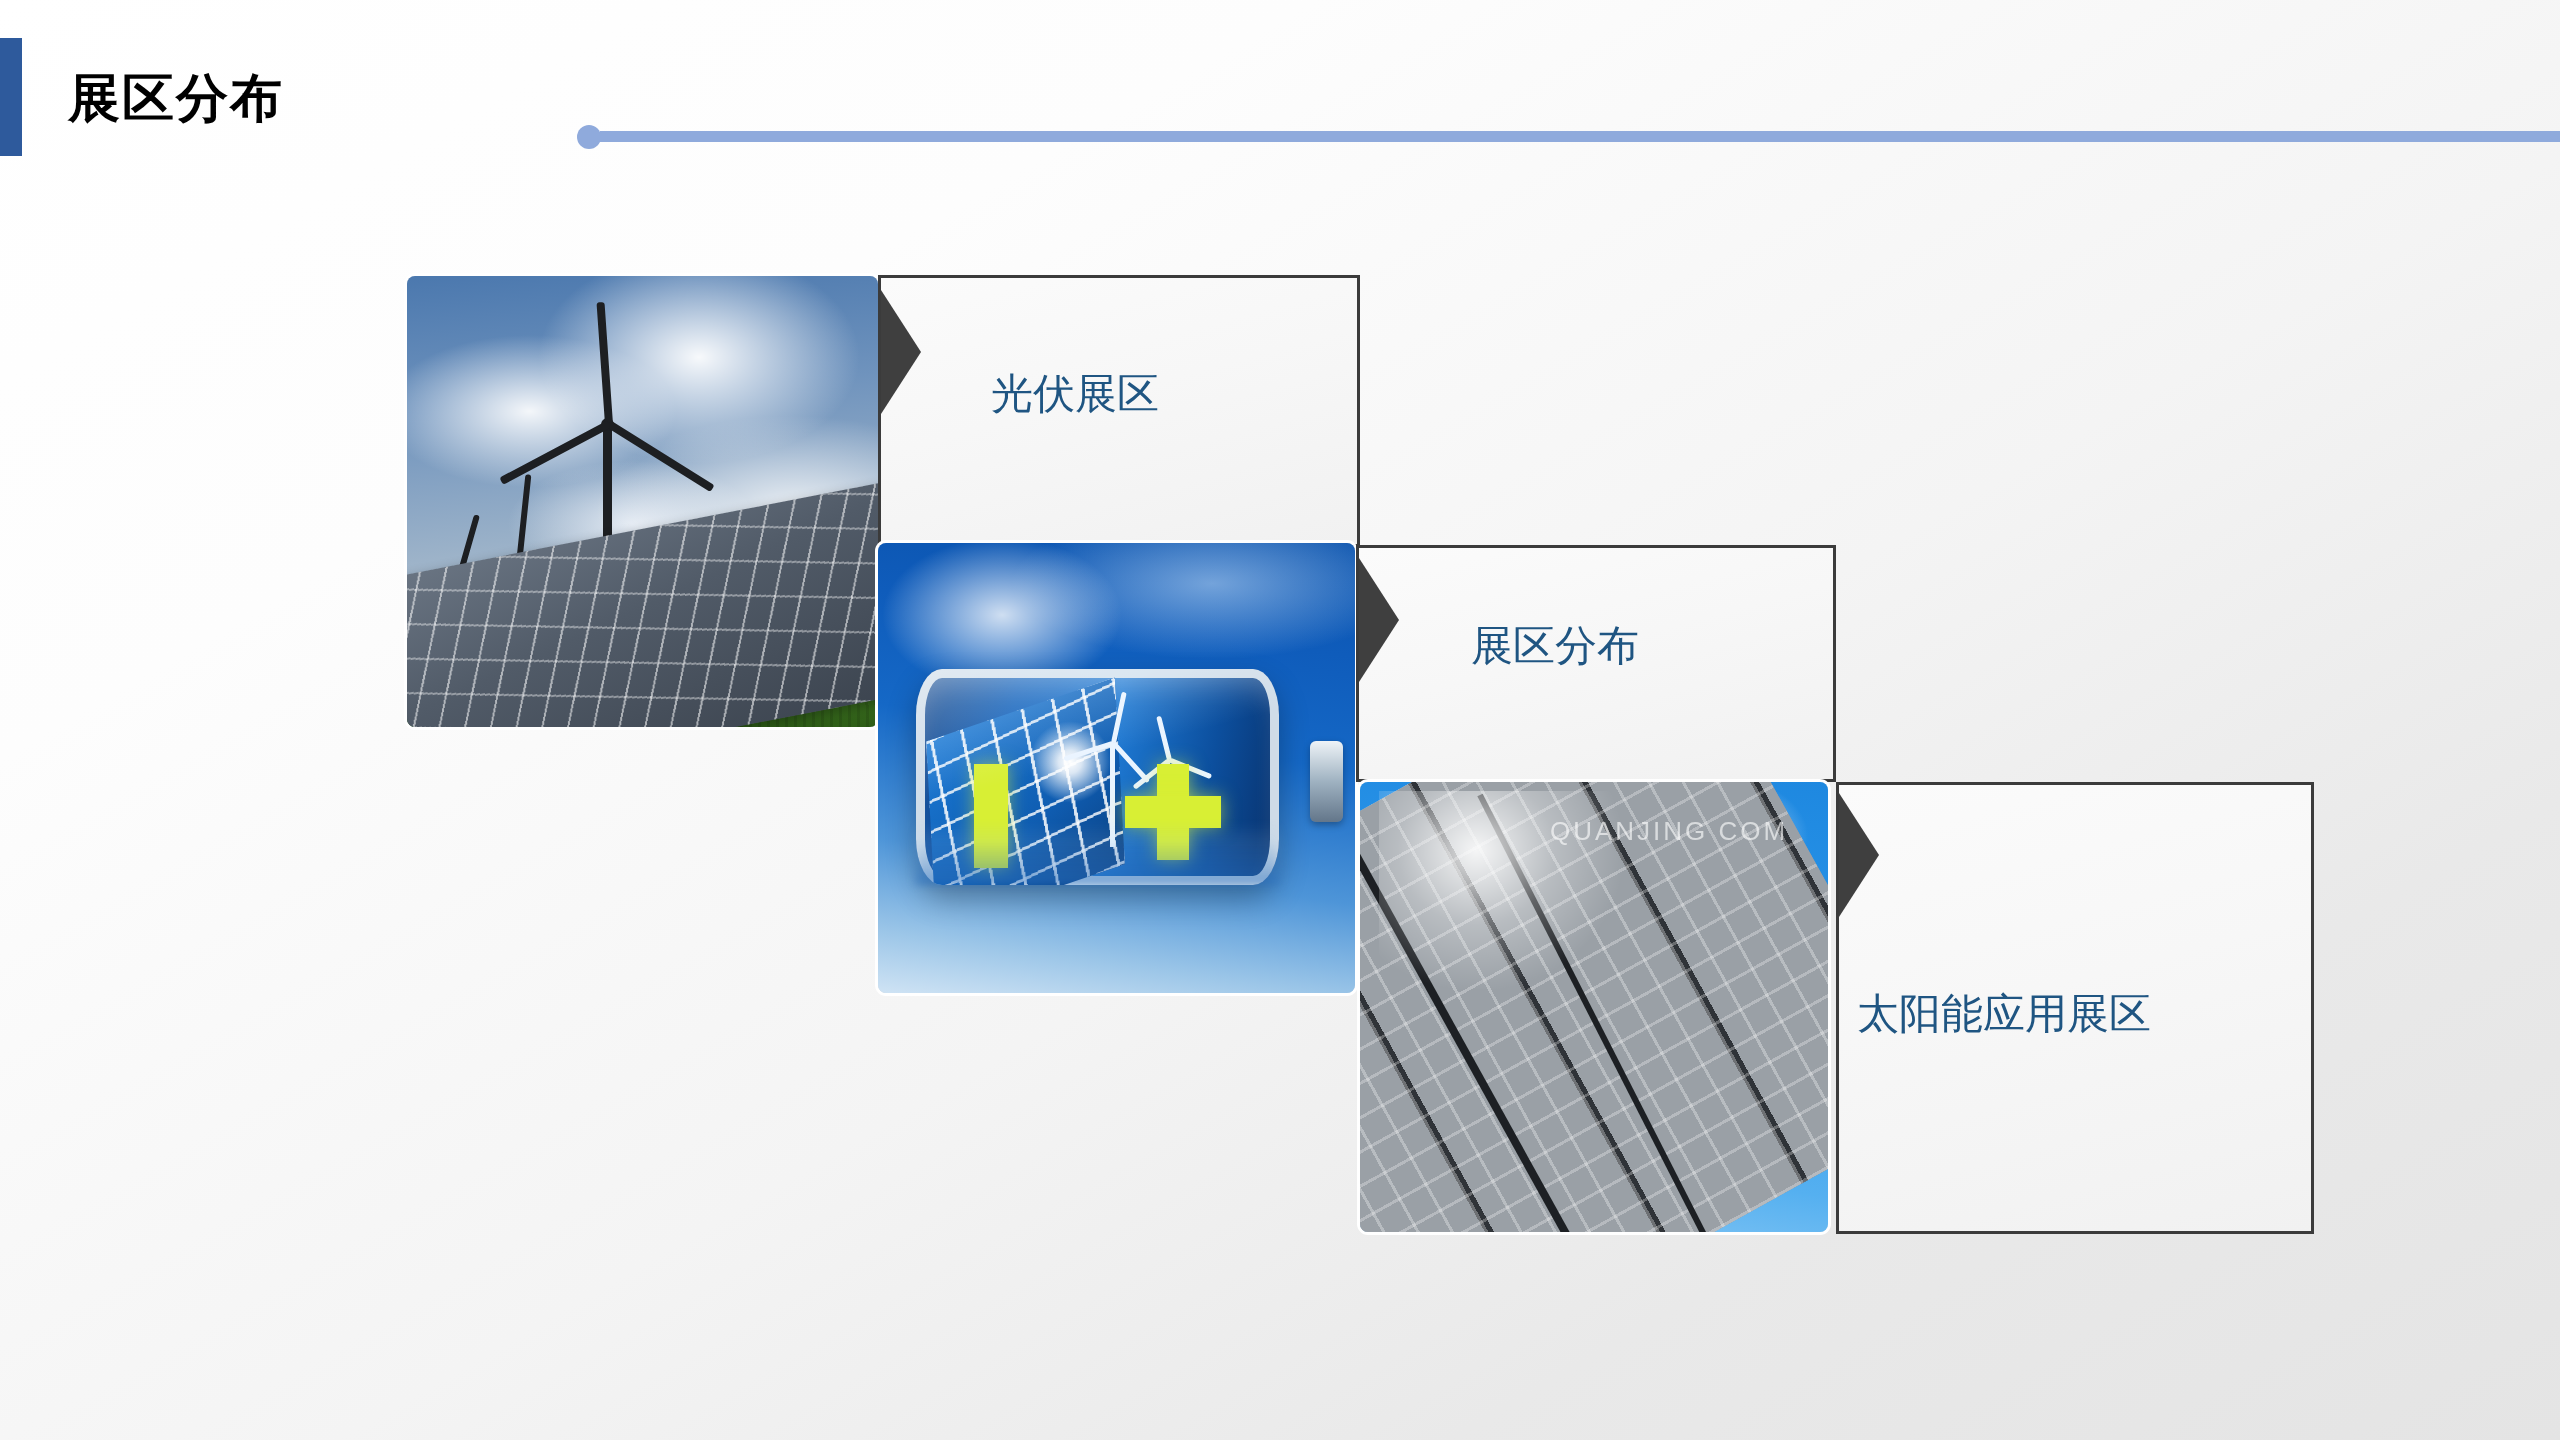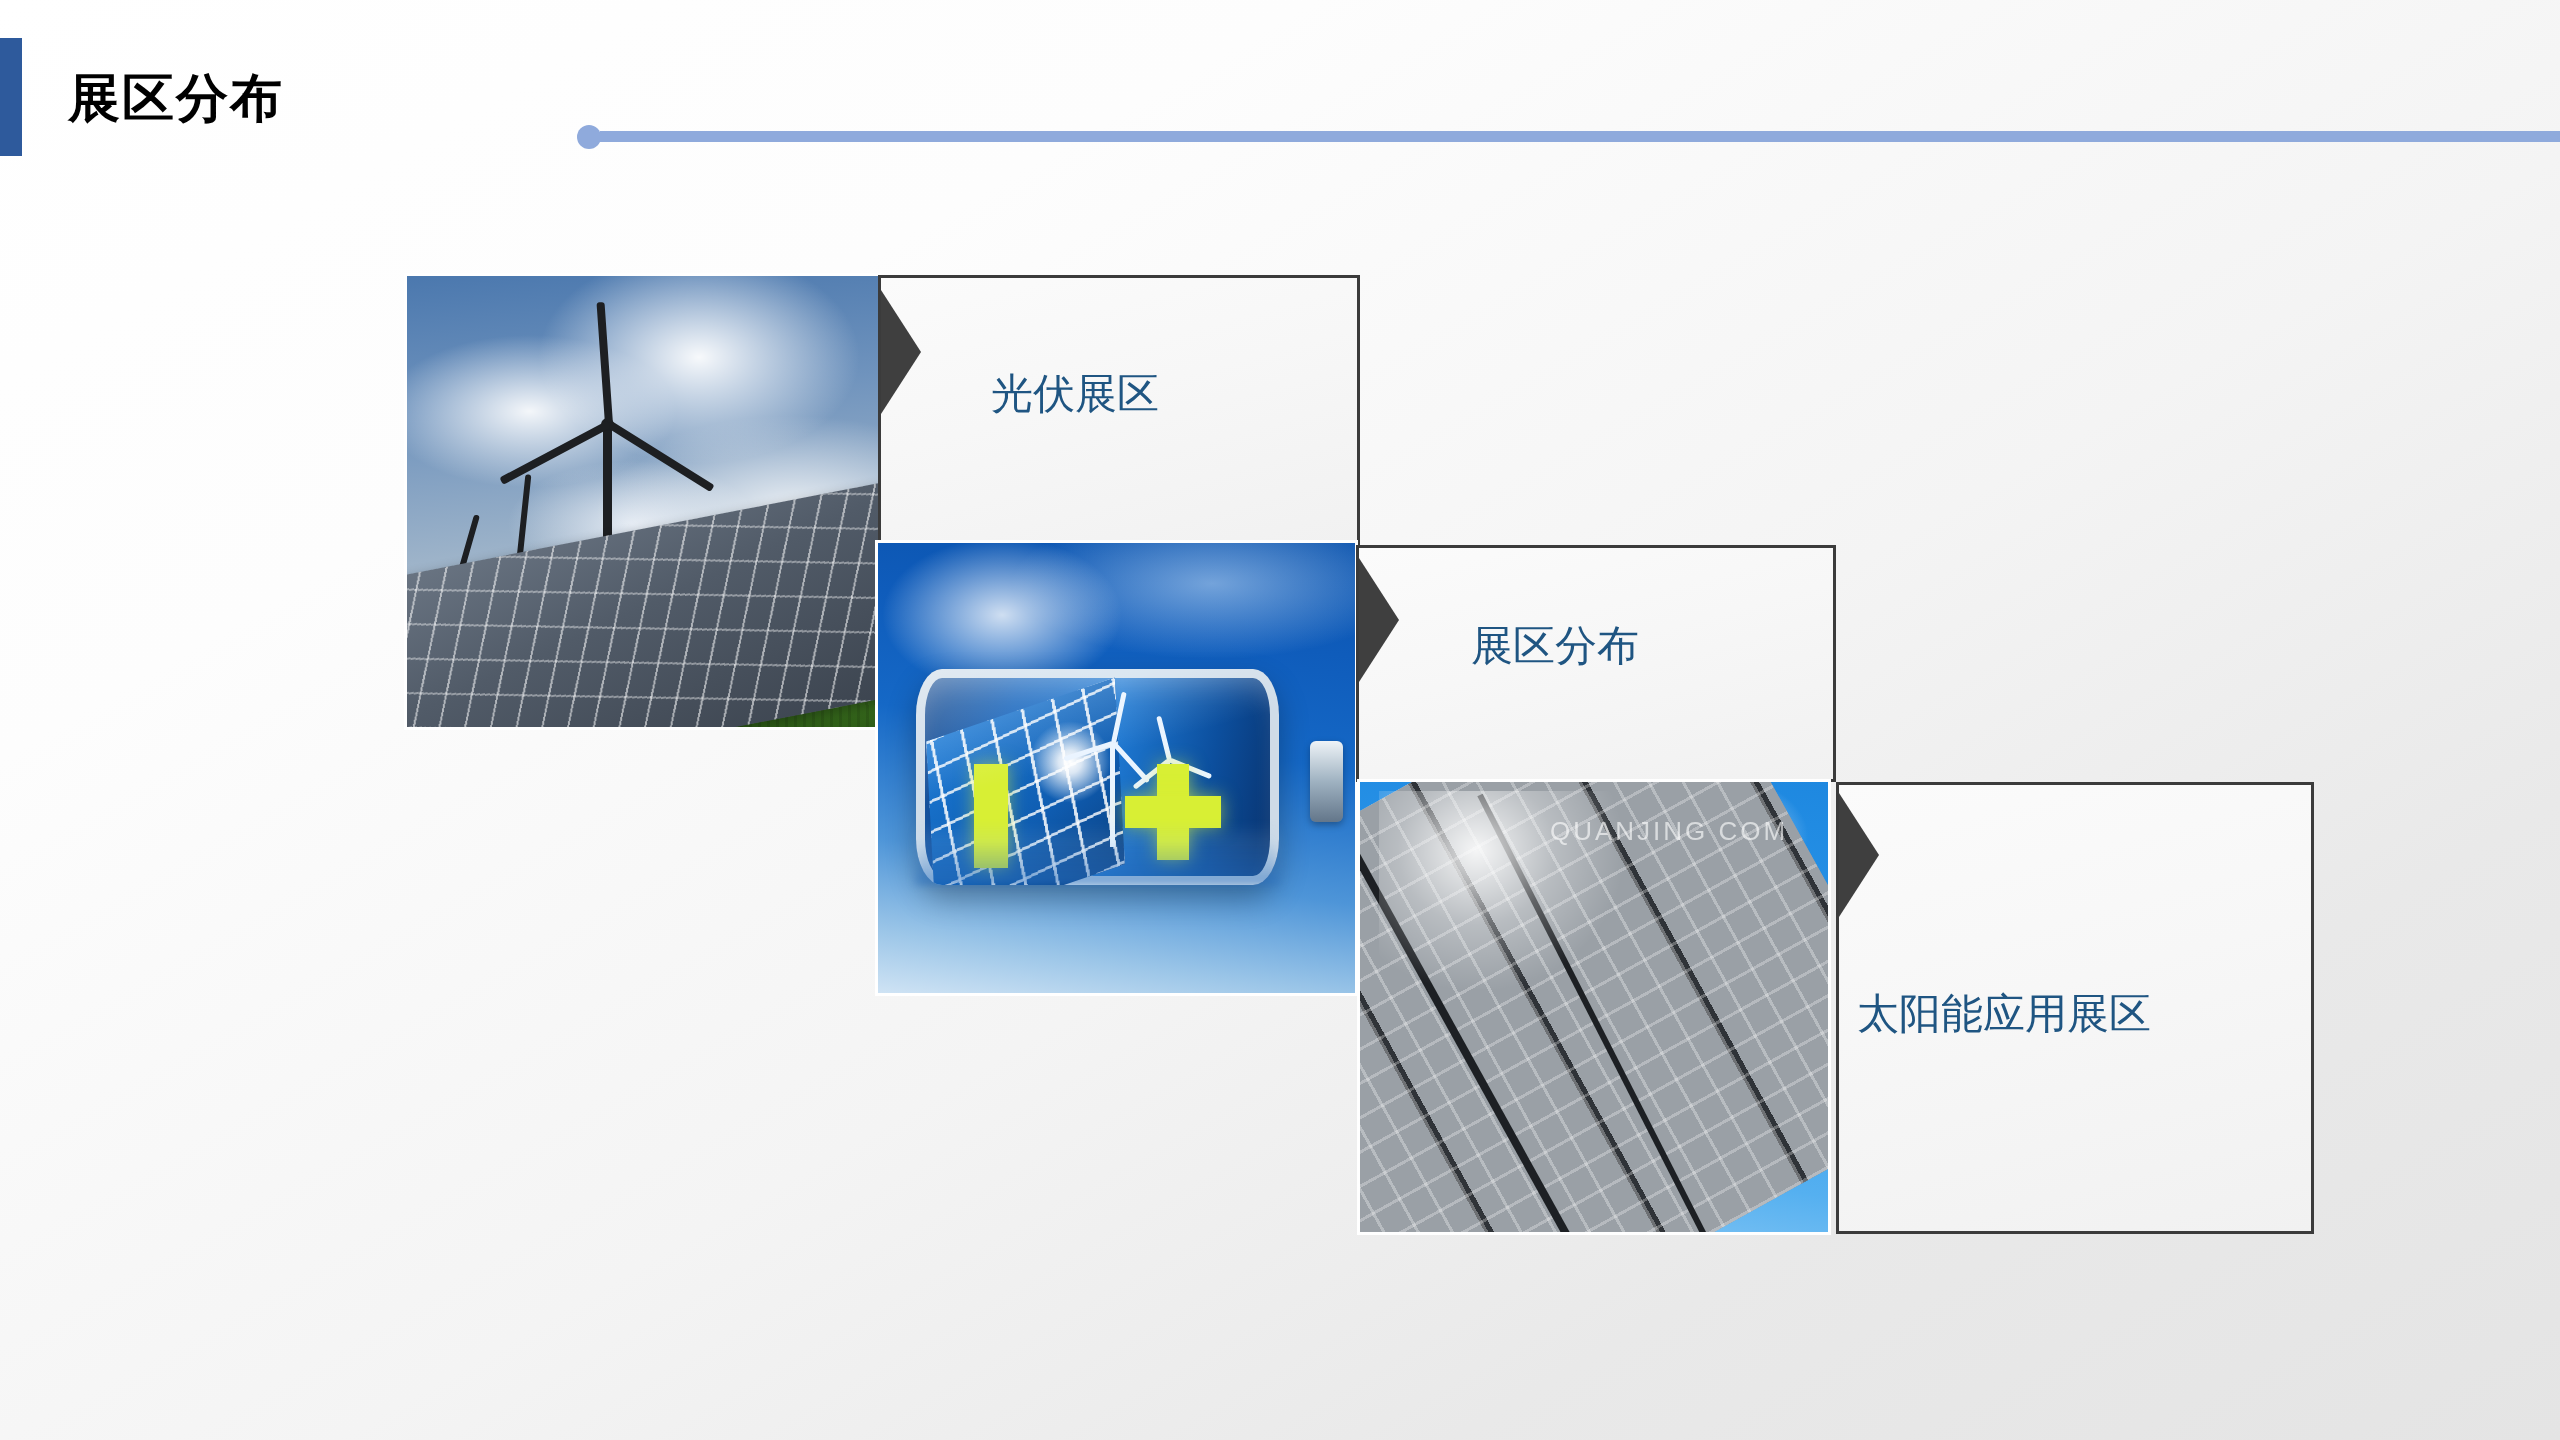--- a/index.html
+++ b/index.html
@@ -83,20 +83,21 @@
     border-top: 62px solid transparent;
     border-bottom: 62px solid transparent;
     border-left: 40px solid #3f3f3f;
   }
 
   
   .photo {
     position: absolute;
     overflow: hidden;
     background: #cdd6de;
+    border-radius: 8px;
   }
 
   
   .sky1 {
     position: absolute;
     inset: 0;
     background:
       radial-gradient(ellipse 55% 38% at 62% 18%, rgba(255,255,255,0.95) 0%, rgba(255,255,255,0.0) 62%),
       radial-gradient(ellipse 48% 26% at 26% 30%, rgba(255,255,255,0.92) 0%, rgba(255,255,255,0) 65%),
       radial-gradient(ellipse 60% 30% at 82% 52%, rgba(255,255,255,0.80) 0%, rgba(255,255,255,0) 70%),

